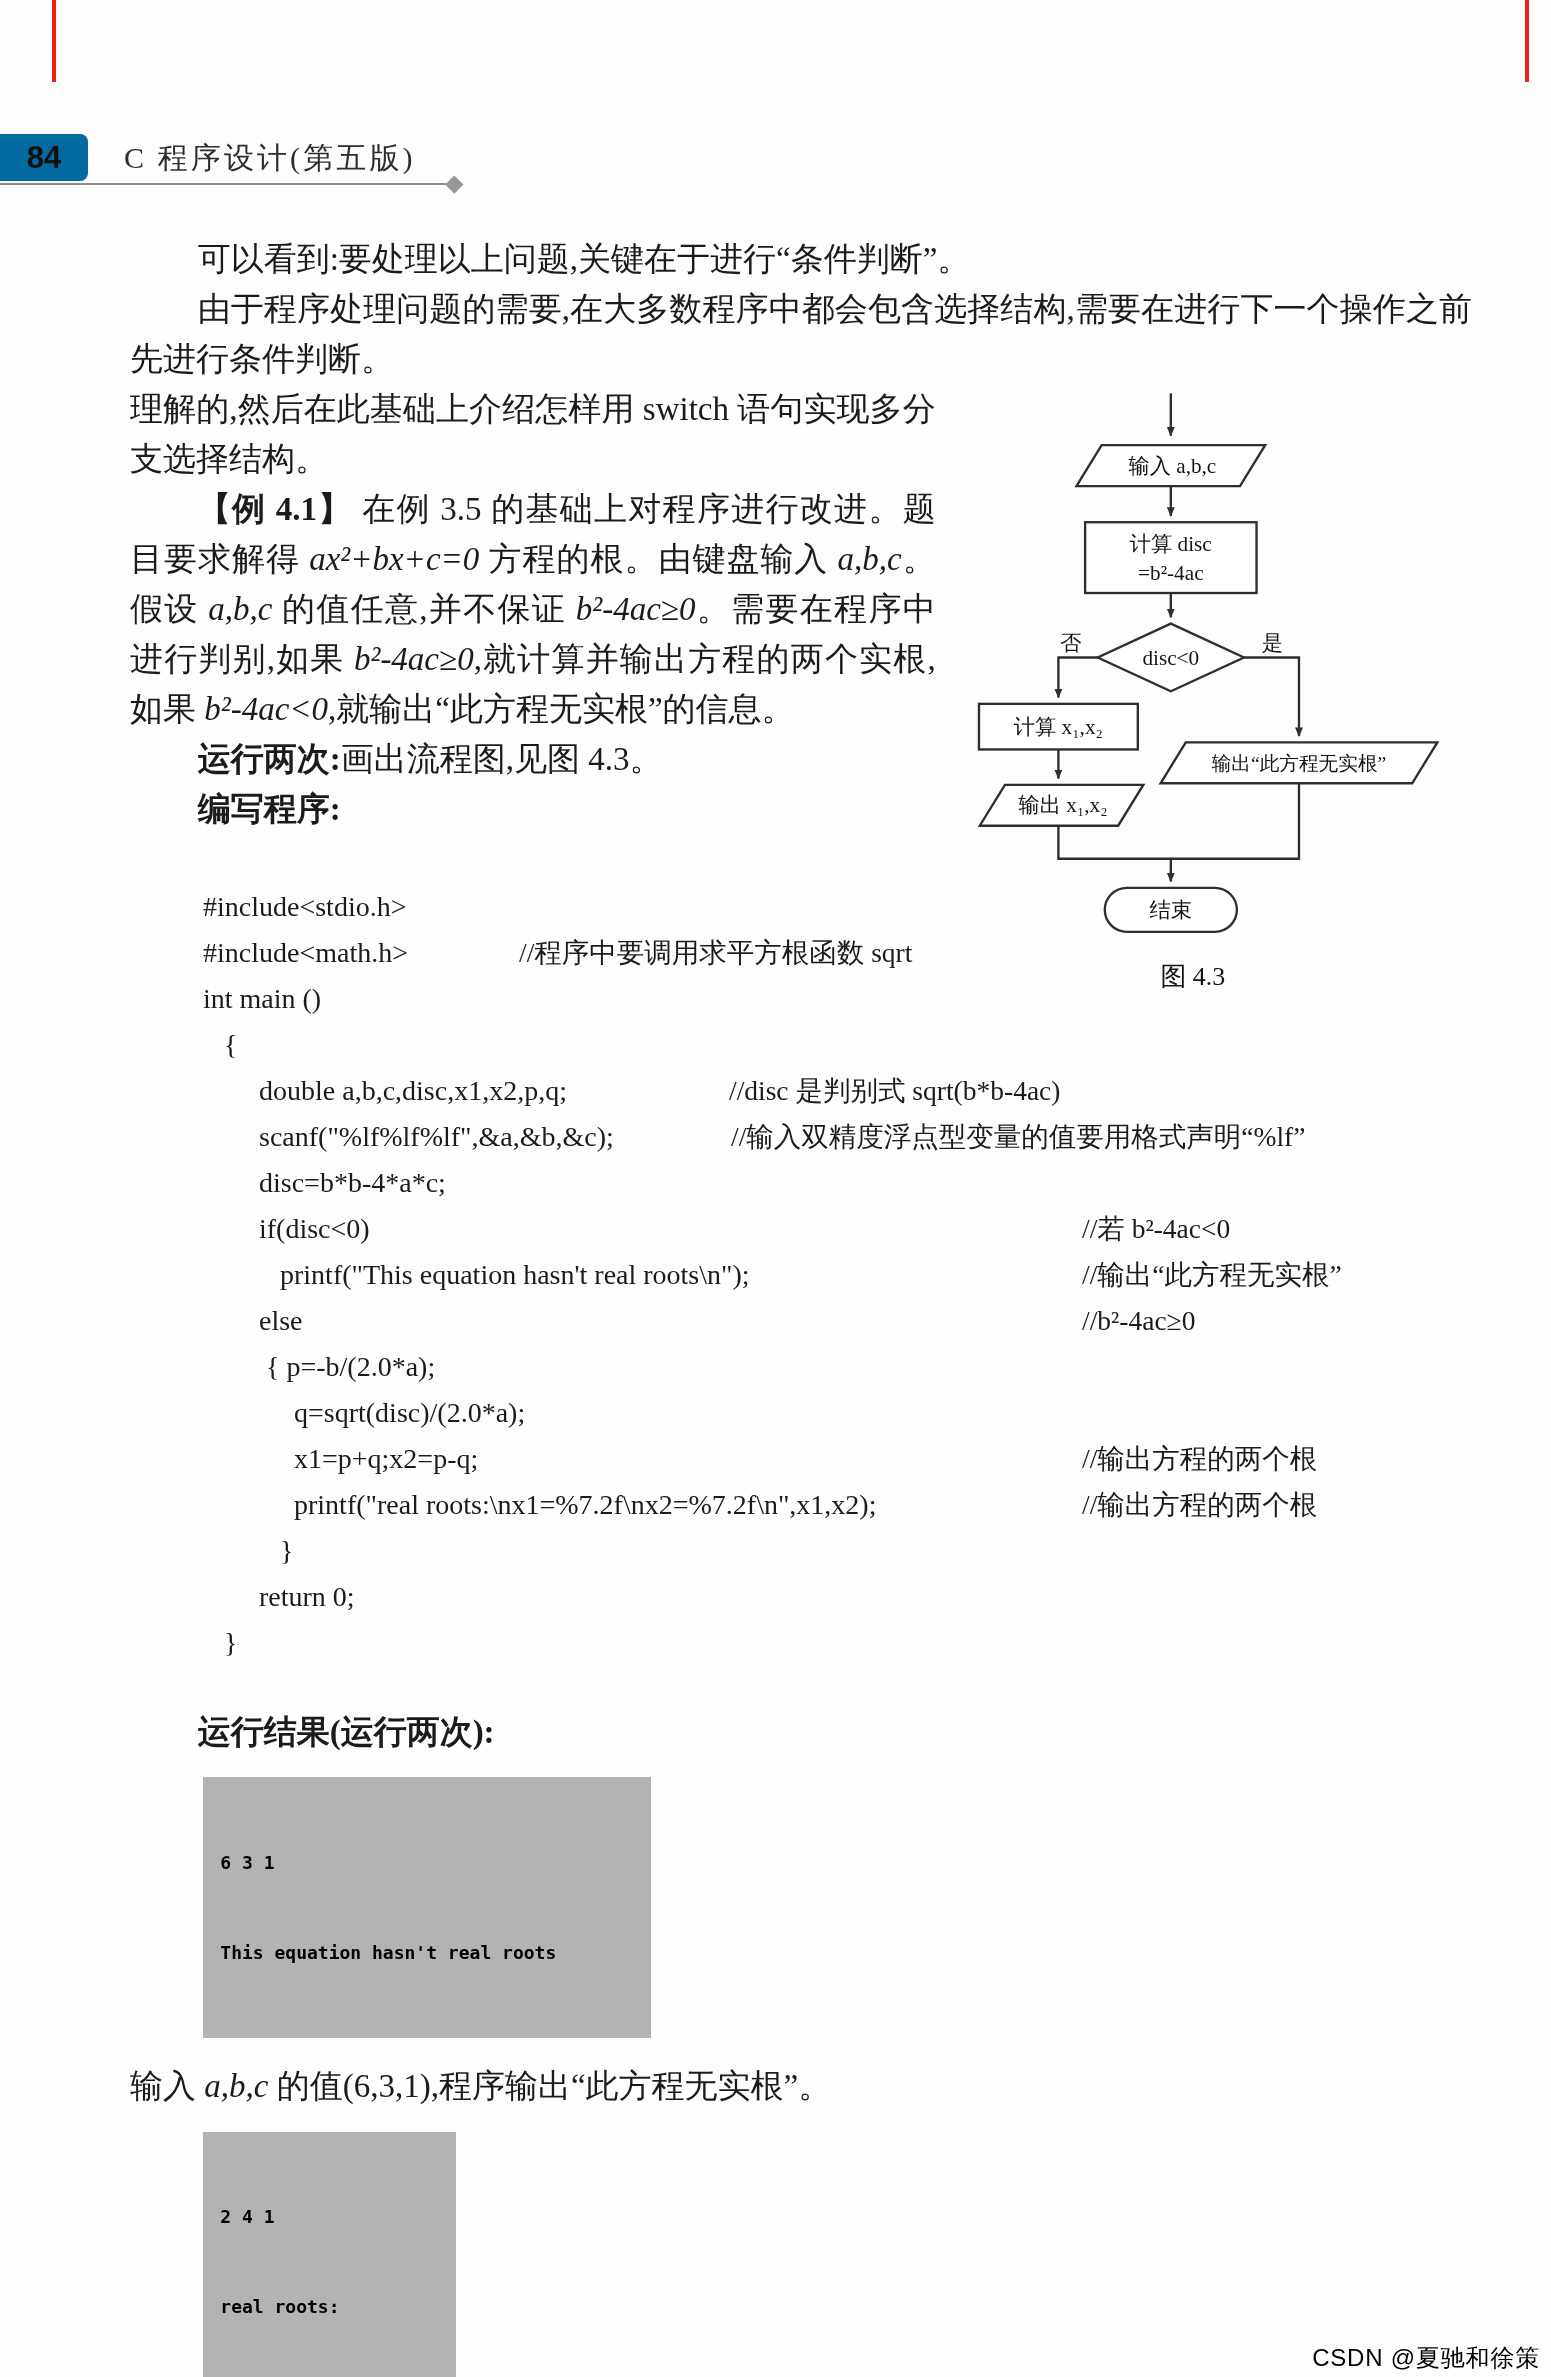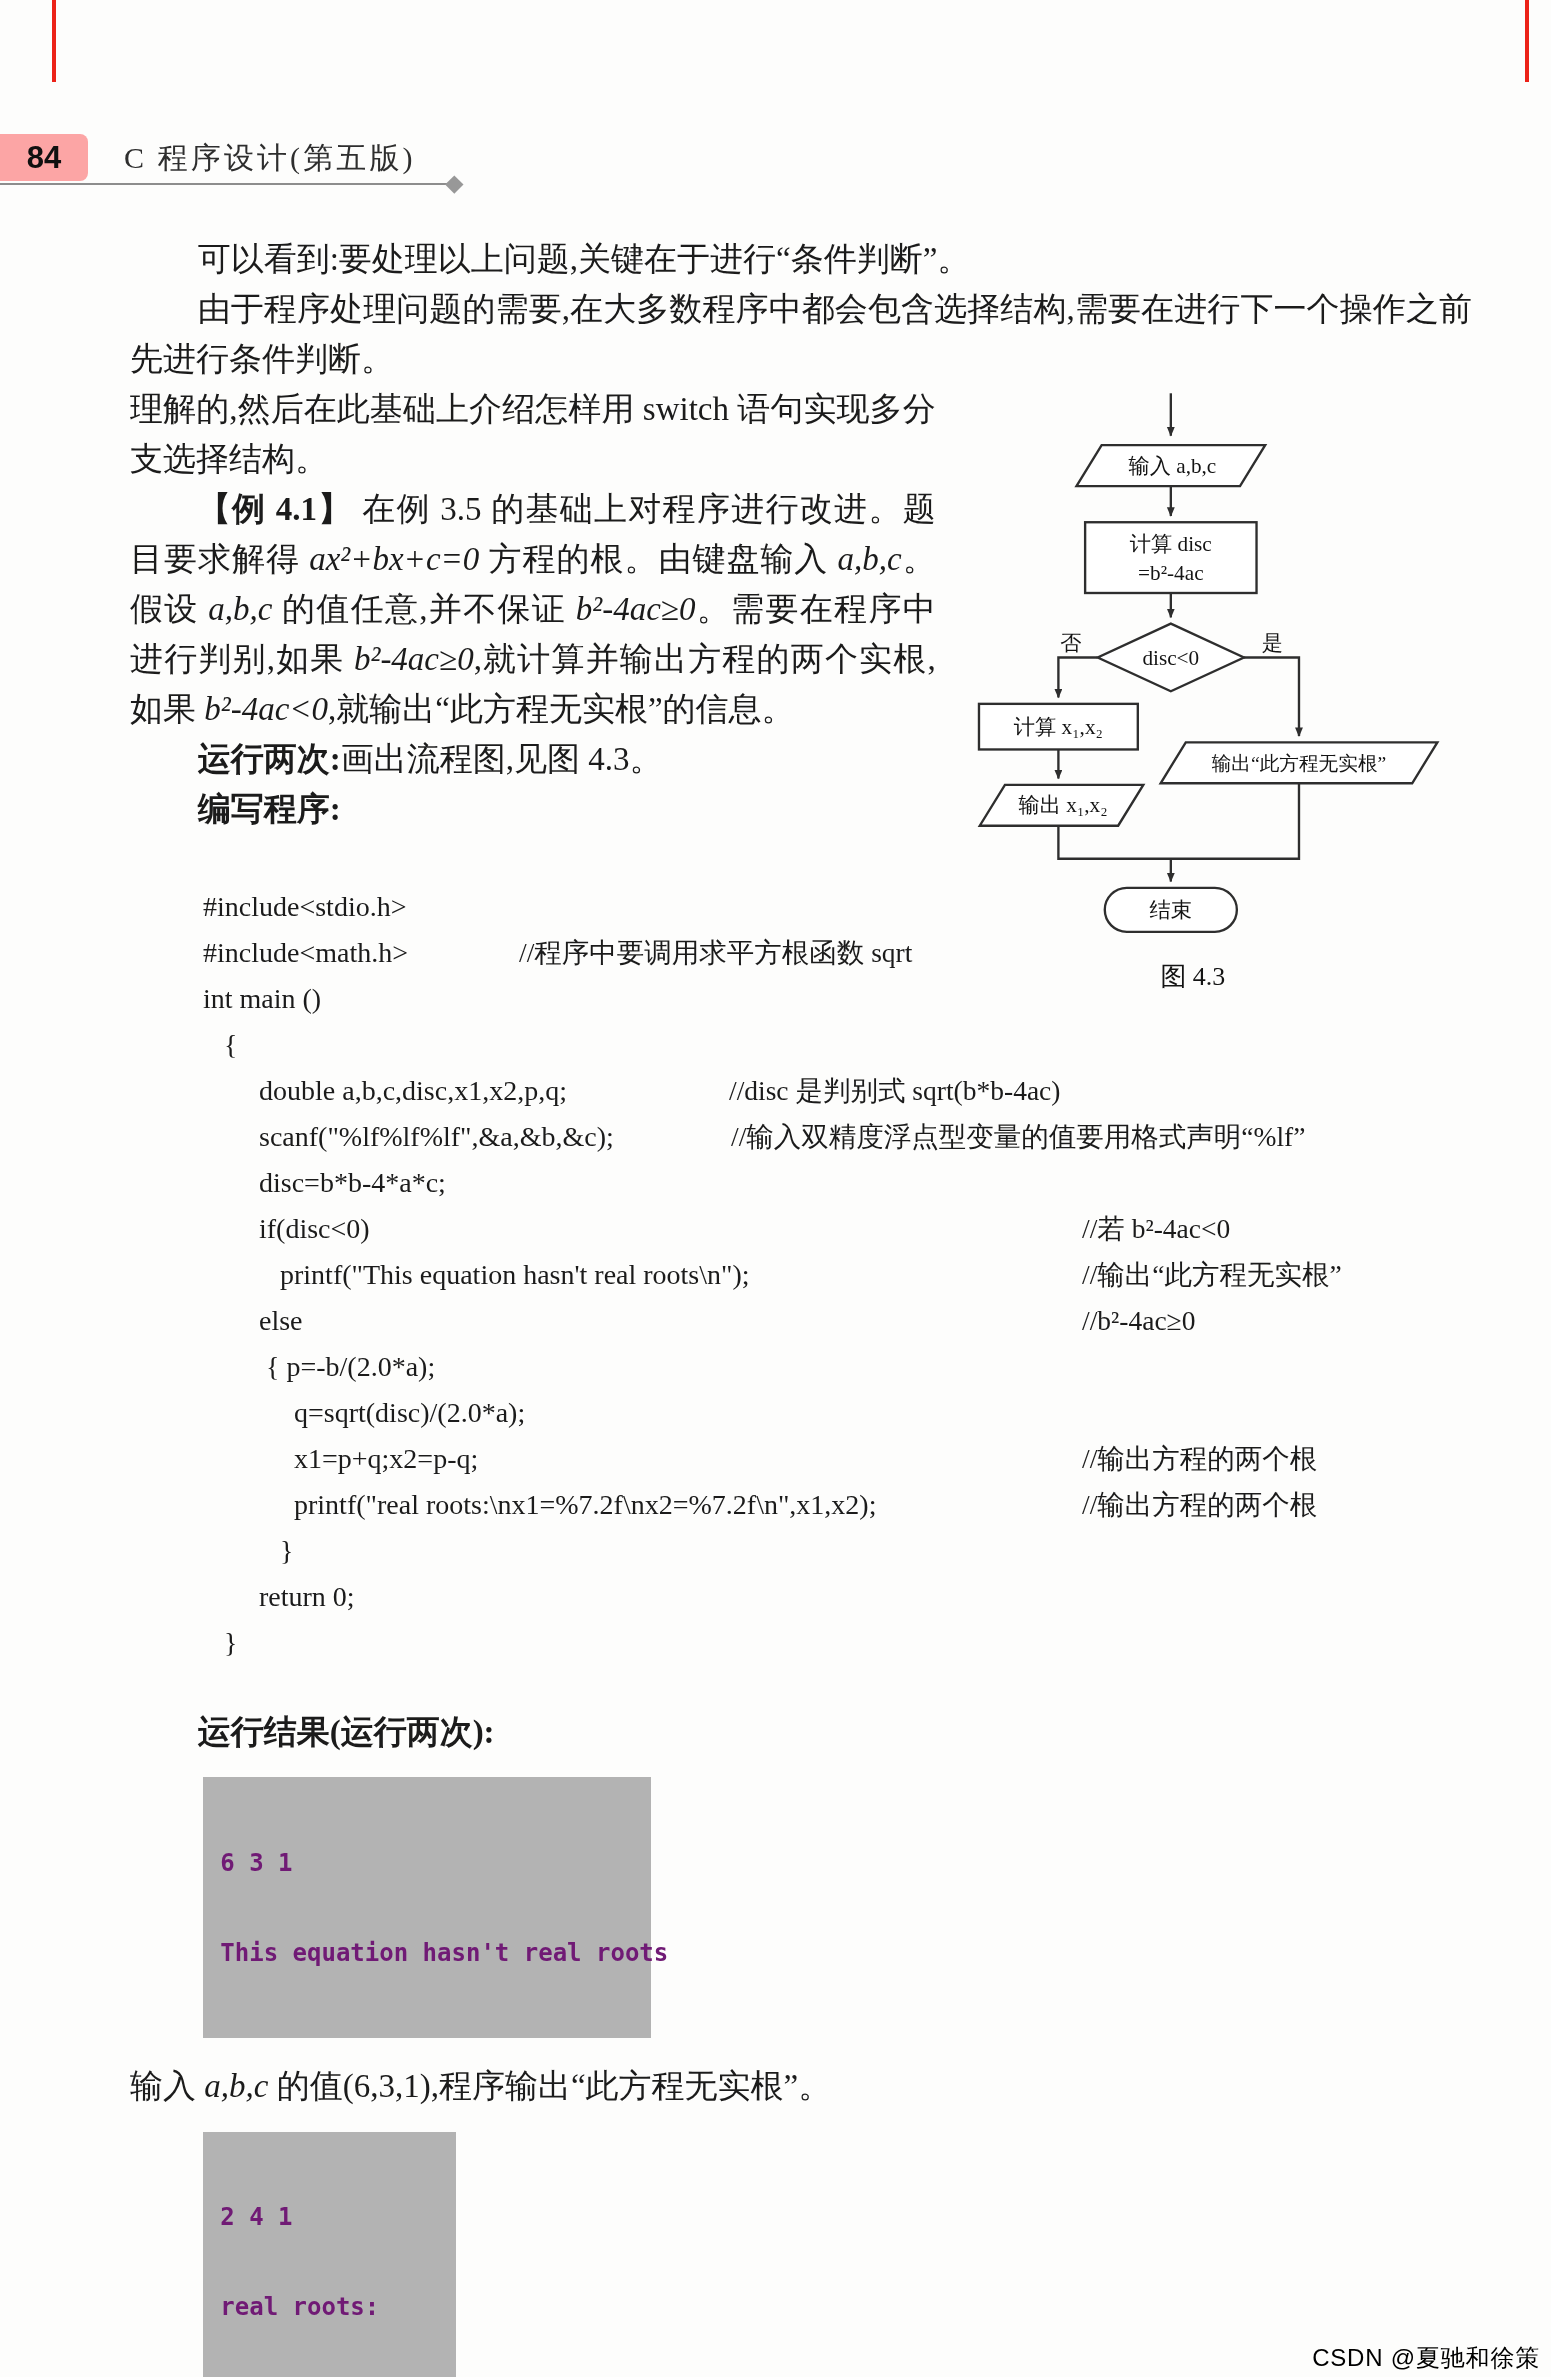--- a/index.html
+++ b/index.html
@@ -11,21 +11,21 @@
     position:relative;
     overflow:hidden;
   }
   .red-tick { position:absolute; top:0; width:3.9px; height:82px; background:#ec2218; }
   .red-tick.left { left:52px; }
   .red-tick.right { left:1525px; }
 
   header { position:absolute; top:0; left:0; width:100%; height:197px; }
   .page-num-box {
     position:absolute; left:0; top:134px; width:88px; height:47px;
-    background:#fca5a5; border-radius:0 7.9px 7.9px 0;
+    background:#0369a1; border-radius:0 7.9px 7.9px 0;
     display:flex; align-items:center; justify-content:center;
   }
   .page-num-box span { font-family:"Liberation Sans","DejaVu Sans",sans-serif; font-weight:bold; font-size:31px; color:#101010; }
   .header-title { position:absolute; left:124px; top:138px; font-size:30px; letter-spacing:3.1px; color:#2e2e2e; }
   .header-rule { position:absolute; left:0; top:183px; width:454px; height:2.4px; background:#8d8d8d; }
   .header-diamond { position:absolute; right:-7px; top:-5.5px; width:12.6px; height:12.6px; background:#989898; transform:rotate(45deg); }
 
   main { position:relative; padding:234px 79px 0 130px; font-size:33px; line-height:50px; text-align:justify; }
   main p.indent { text-indent:2.05em; }
   i { font-style:italic; }
@@ -38,23 +38,23 @@
   .ft.small { font-size:25px; }
   .ft.caption { font-size:33px; }
 
   .code-block { margin-top:50px; font-size:28px; }
   .code-line { position:relative; height:46px; line-height:46px; margin-left:73px; text-align:left; white-space:pre; }
   .code-comment { position:absolute; top:0; font-size:27.5px; white-space:pre; }
 
   .results-heading { margin-top:41px; text-indent:2.05em; }
   .console-box {
     margin-left:73px; margin-top:20.4px;
-    background:#b3b3b3; color:#701a75;
+    background:#b3b3b3; color:#000000;
     font-family:"DejaVu Sans Mono","Liberation Mono",monospace;
-    font-weight:bold; font-size:24px; line-height:30px;
+    font-weight:bold; font-size:18px; line-height:30px;
     white-space:pre; padding:10.2px 17.3px; text-align:left;
   }
   .console-box.run1 { width:448px; }
   .console-box.run2 { width:253px; }
   .note { margin-top:23.6px; }
 
   .watermark {
     position:absolute; right:11px; bottom:3.1px;
     font-size:24px; letter-spacing:0.8px; color:#000000;
     font-family:"Liberation Sans","DejaVu Sans",sans-serif;

